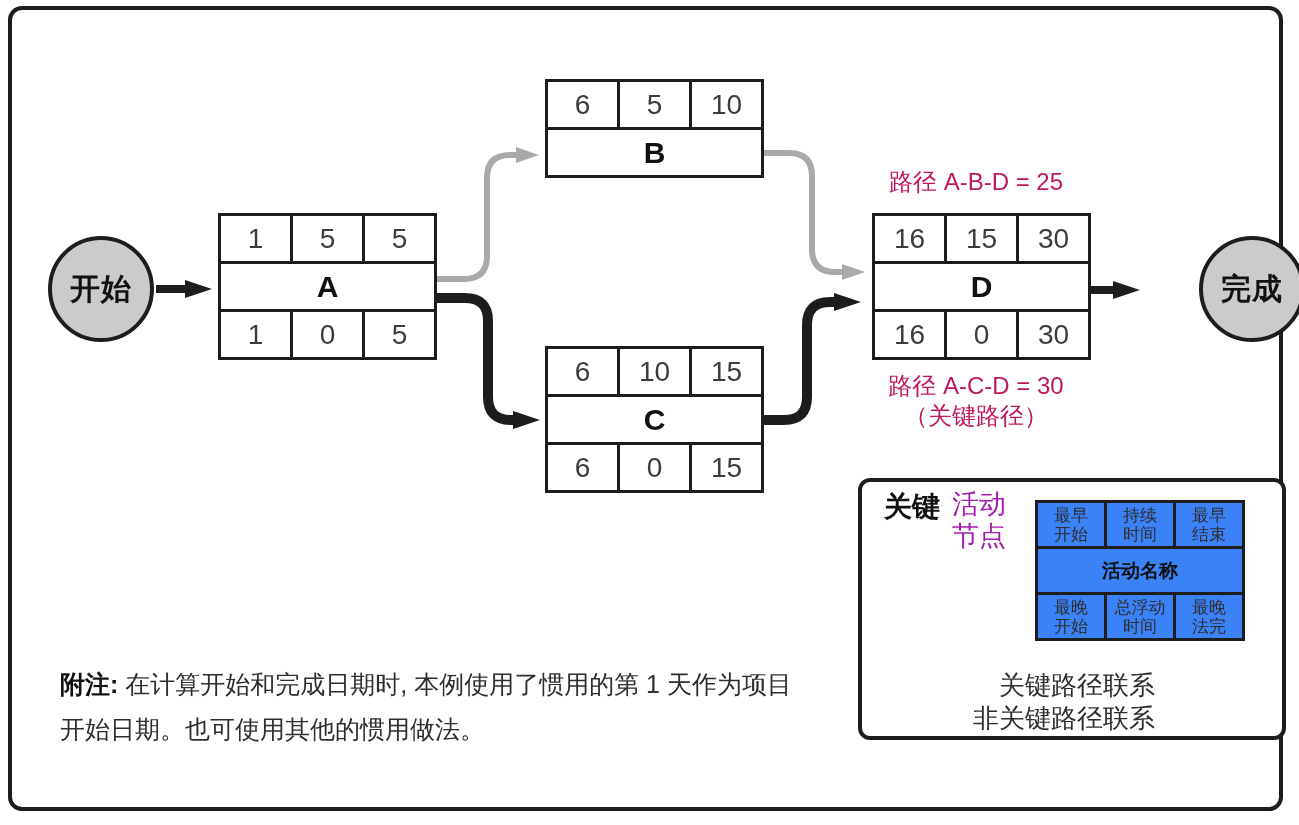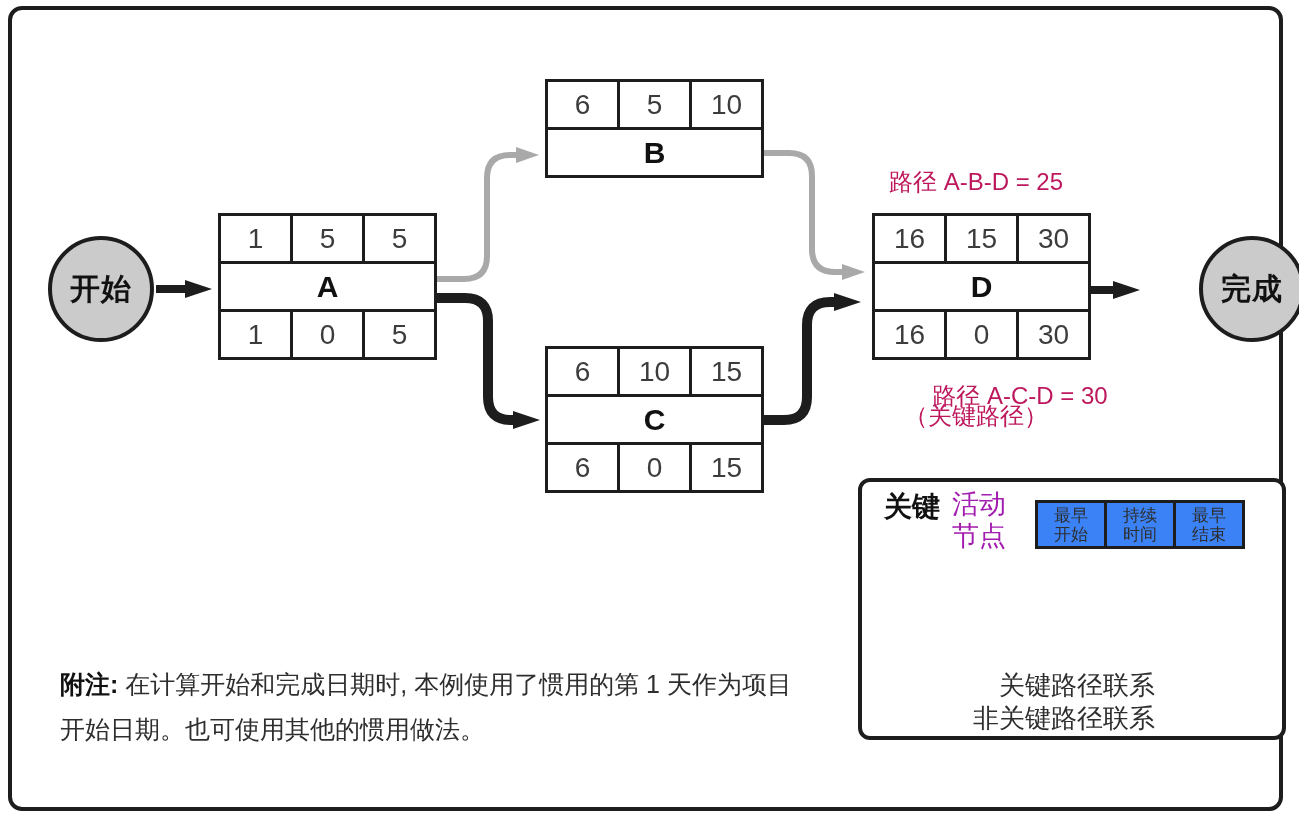--- a/index.html
+++ b/index.html
@@ -30,21 +30,21 @@
   table.node td.name{font-weight:bold;font-size:30px;color:#111;}
   #node-A{left:218px;top:213px;}
   #node-B{left:545px;top:79px;}
   #node-C{left:545px;top:346px;}
   #node-D{left:872px;top:213px;}
   
   .path-label{
     position:absolute;width:320px;text-align:center;font-size:24px;color:#be185d;
   }
   #label-abd{left:816px;top:166px;}
-  #label-acd{left:860px;top:370px;margin-top:10px;}
+  #label-acd{left:816px;top:370px;}
   #label-acd-note{left:816px;top:400px;}
   
   .legend-box{
     position:absolute;left:858px;top:478px;width:428px;height:262px;
     border:4px solid #1d1d1d;border-radius:12px;box-sizing:border-box;background:#fff;
   }
   .legend-title{
     position:absolute;left:884px;top:488px;font-size:28px;font-weight:bold;color:#111;
   }
   .legend-node-label{
@@ -183,20 +183,31 @@
   <table class="mini-node">
     <tbody>
         <tr>
       <td>最早
 开始</td>
       <td>持续
 时间</td>
       <td>最早
 结束</td>
     </tr>
+    <tr>
+          <td class="name" colspan="3">活动名称</td>
+        </tr>
+    <tr>
+      <td>最晚
+开始</td>
+      <td>总浮动
+时间</td>
+      <td>最晚
+法完</td>
+    </tr>
   </tbody>
     </table>
 
   <div class="legend-line-label" id="legend-critical-label">关键路径联系</div>
   <div class="legend-line-label" id="legend-noncritical-label">非关键路径联系</div>
 
   <div class="note"><b>附注:</b> <span>在计算开始和完成日期时, 本例使用了惯用的第 1 天作为项目
 开始日期。也可使用其他的惯用做法。</span></div>
 
 </div>

